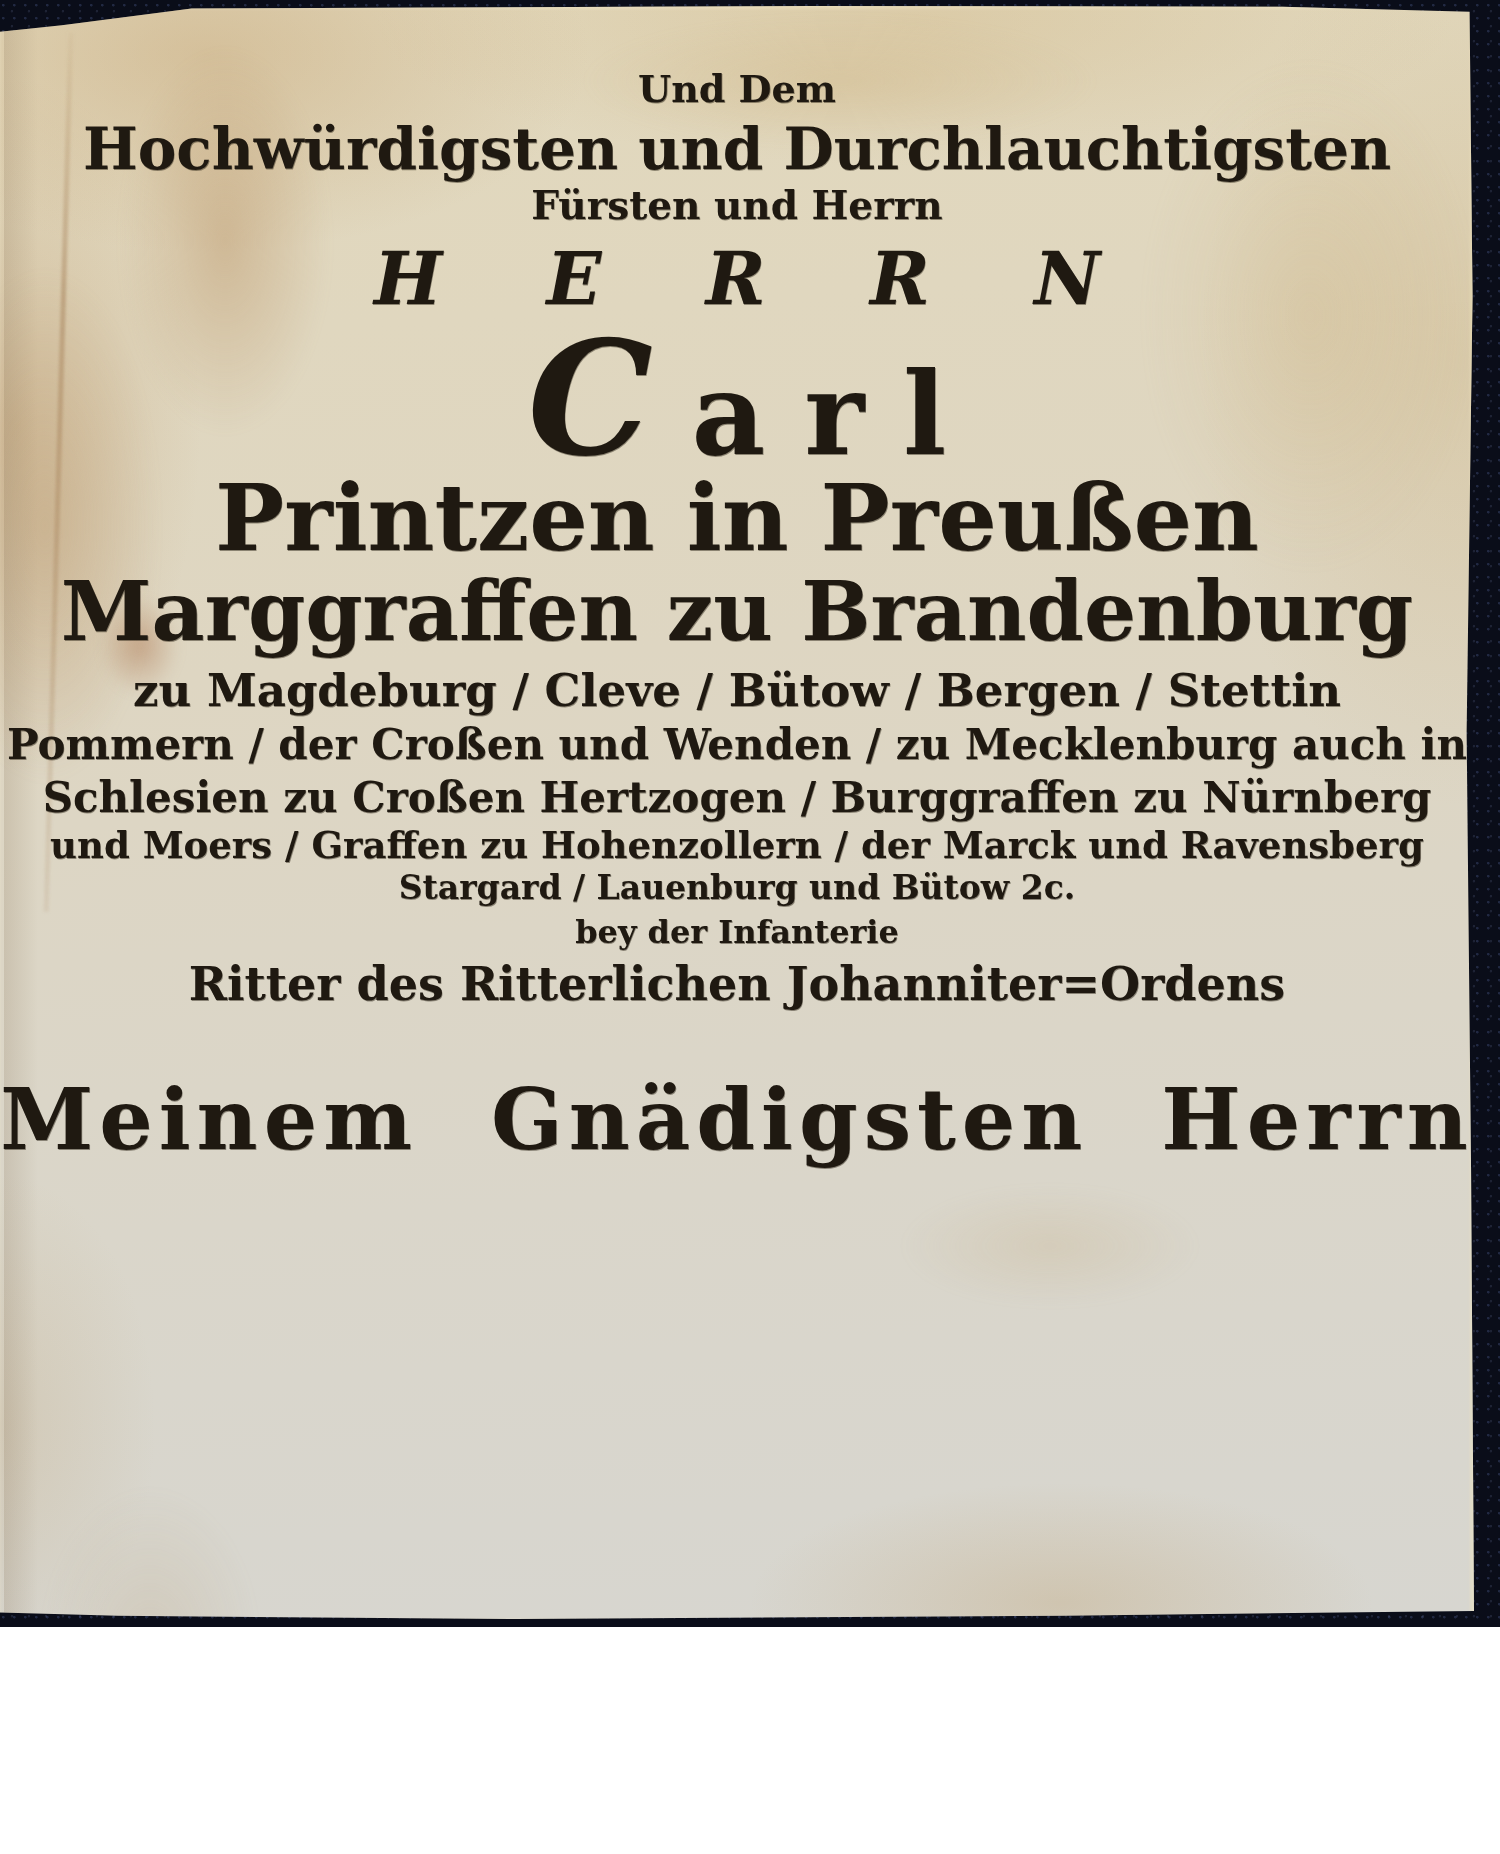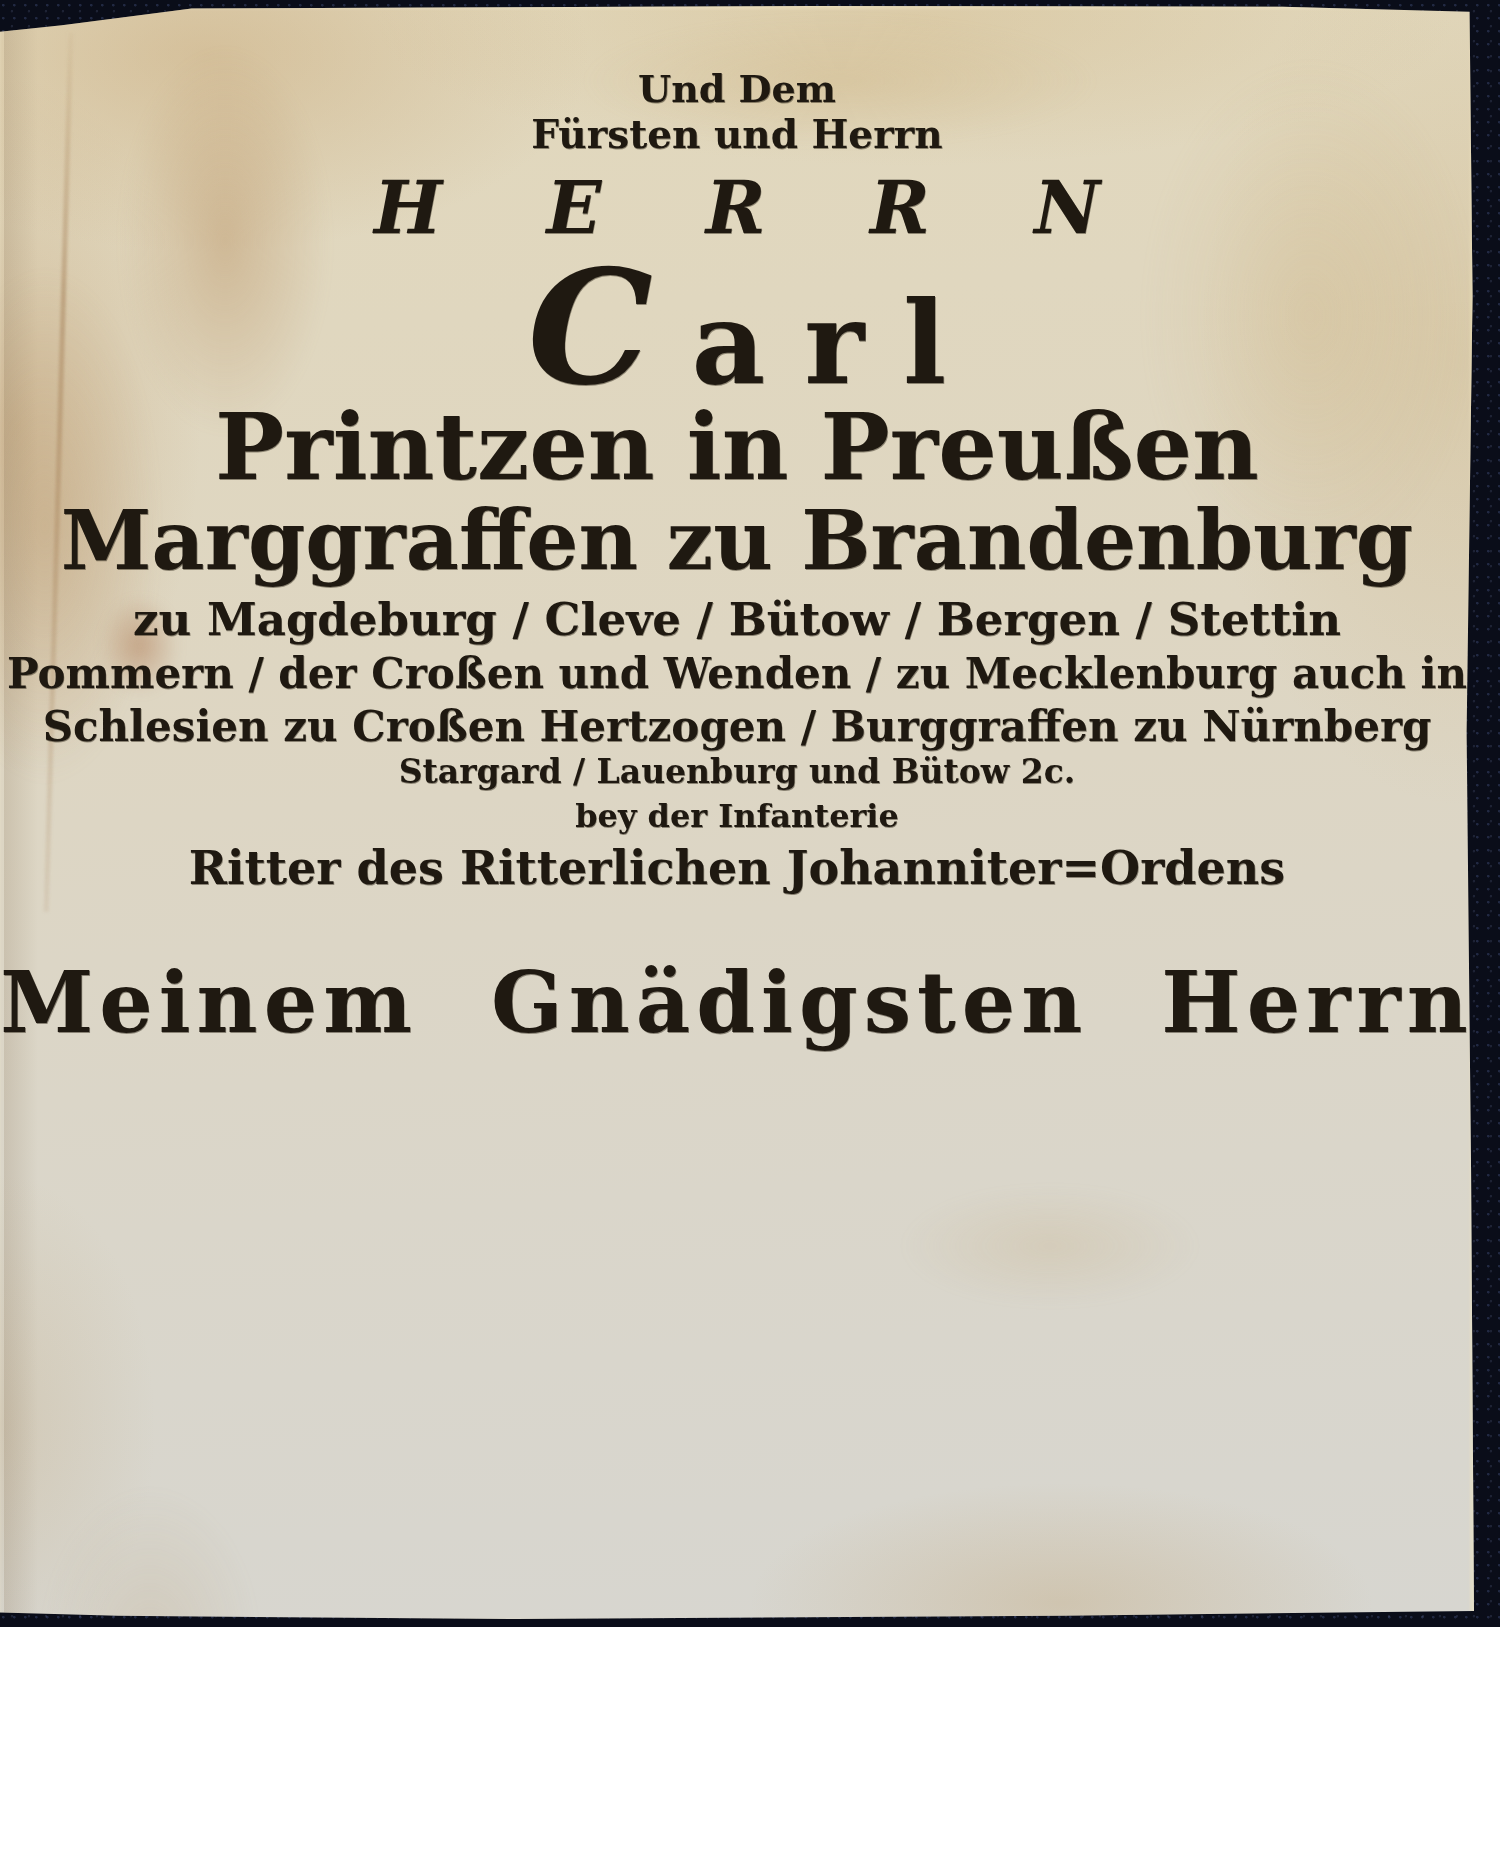--- a/index.html
+++ b/index.html
@@ -101,28 +101,30 @@
     <div class="stain s4"></div>
     <div class="stain s5"></div>
     <div class="stain s6"></div>
     <div class="stain s7"></div>
     <div class="stain s8"></div>
     <div class="crease"></div>
     <div class="fold-shadow"></div>
 
     <div class="text-block">
       <div class="line l-intro">Und Dem</div>
+      <div class="line l-hoch">Hochwürdigsten und Durchlauchtigsten</div>
       <div class="line l-fuersten">Fürsten und Herrn</div>
       <div class="line l-herrn">HERRN</div>
       <div class="line l-carl">Carl</div>
       <div class="line l-printzen">Printzen in Preußen</div>
       <div class="line l-marggraffen">Marggraffen zu Brandenburg</div>
       <div class="line l-t1">zu Magdeburg / Cleve / Bütow / Bergen / Stettin</div>
       <div class="line l-t2">Pommern / der Croßen und Wenden / zu Mecklenburg auch in</div>
       <div class="line l-t3">Schlesien zu Croßen Hertzogen / Burggraffen zu Nürnberg</div>
+      <div class="line l-t5">und Moers / Graffen zu Hohenzollern / der Marck und Ravensberg</div>
       <div class="line l-t7">Stargard / Lauenburg und Bütow 2c.</div>
       <div class="line l-branch">bey der Infanterie</div>
       <div class="line l-order">Ritter des Ritterlichen Johanniter=Ordens</div>
       <div class="line l-closing">Meinem Gnädigsten Herrn</div>
     </div>
 
   </div>
 </div>
 
 </body></html>

